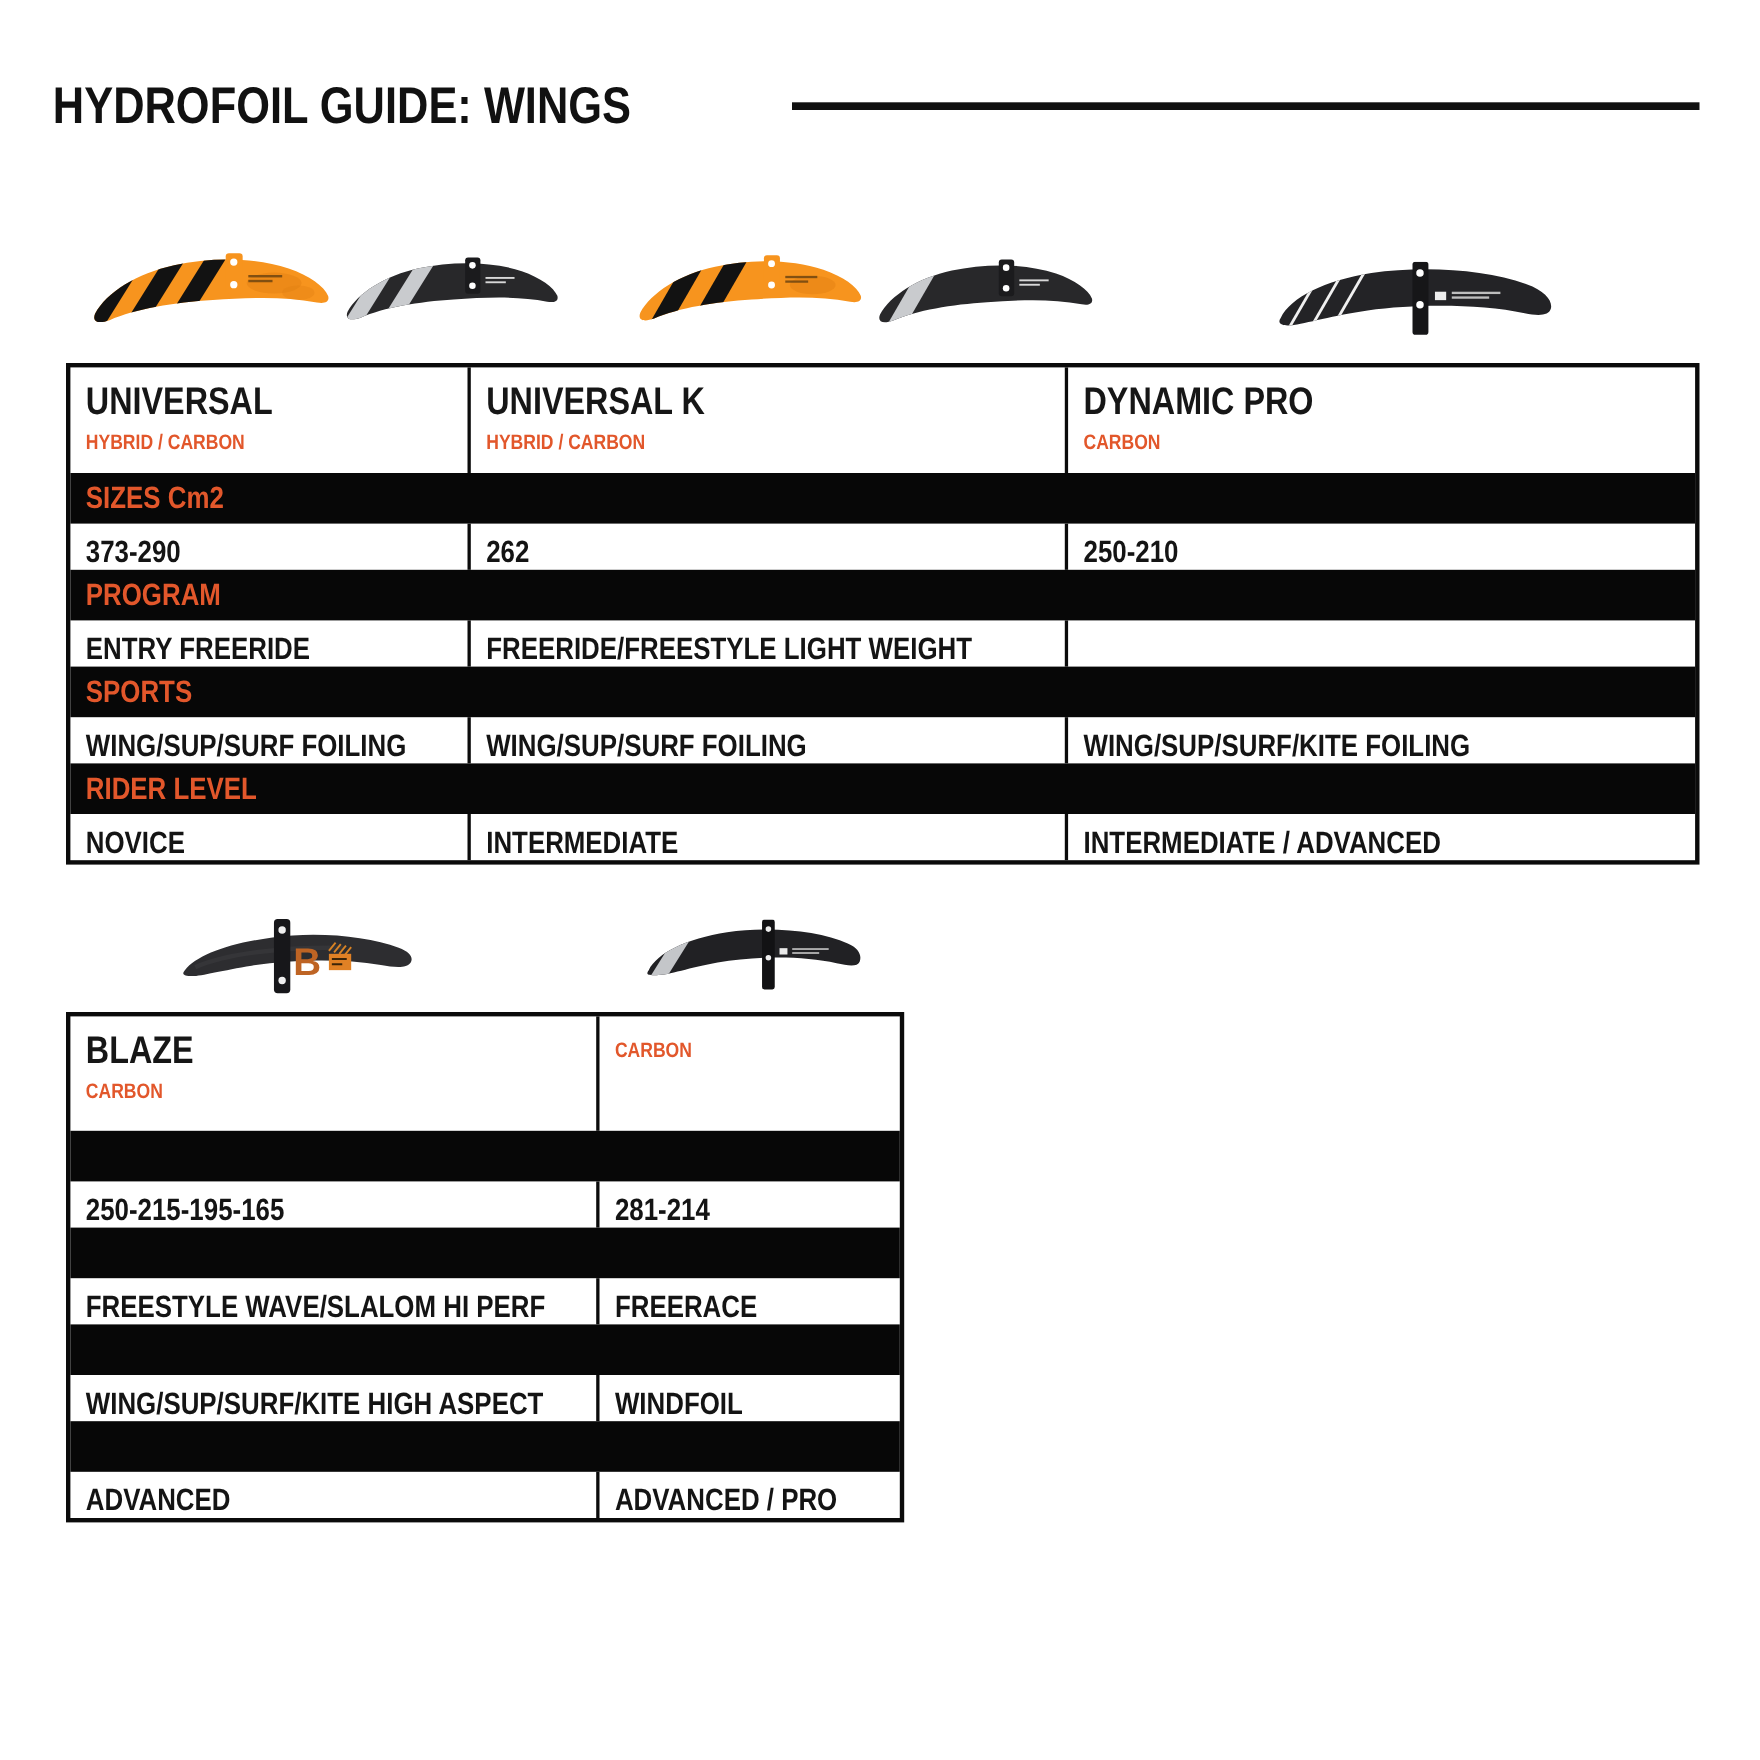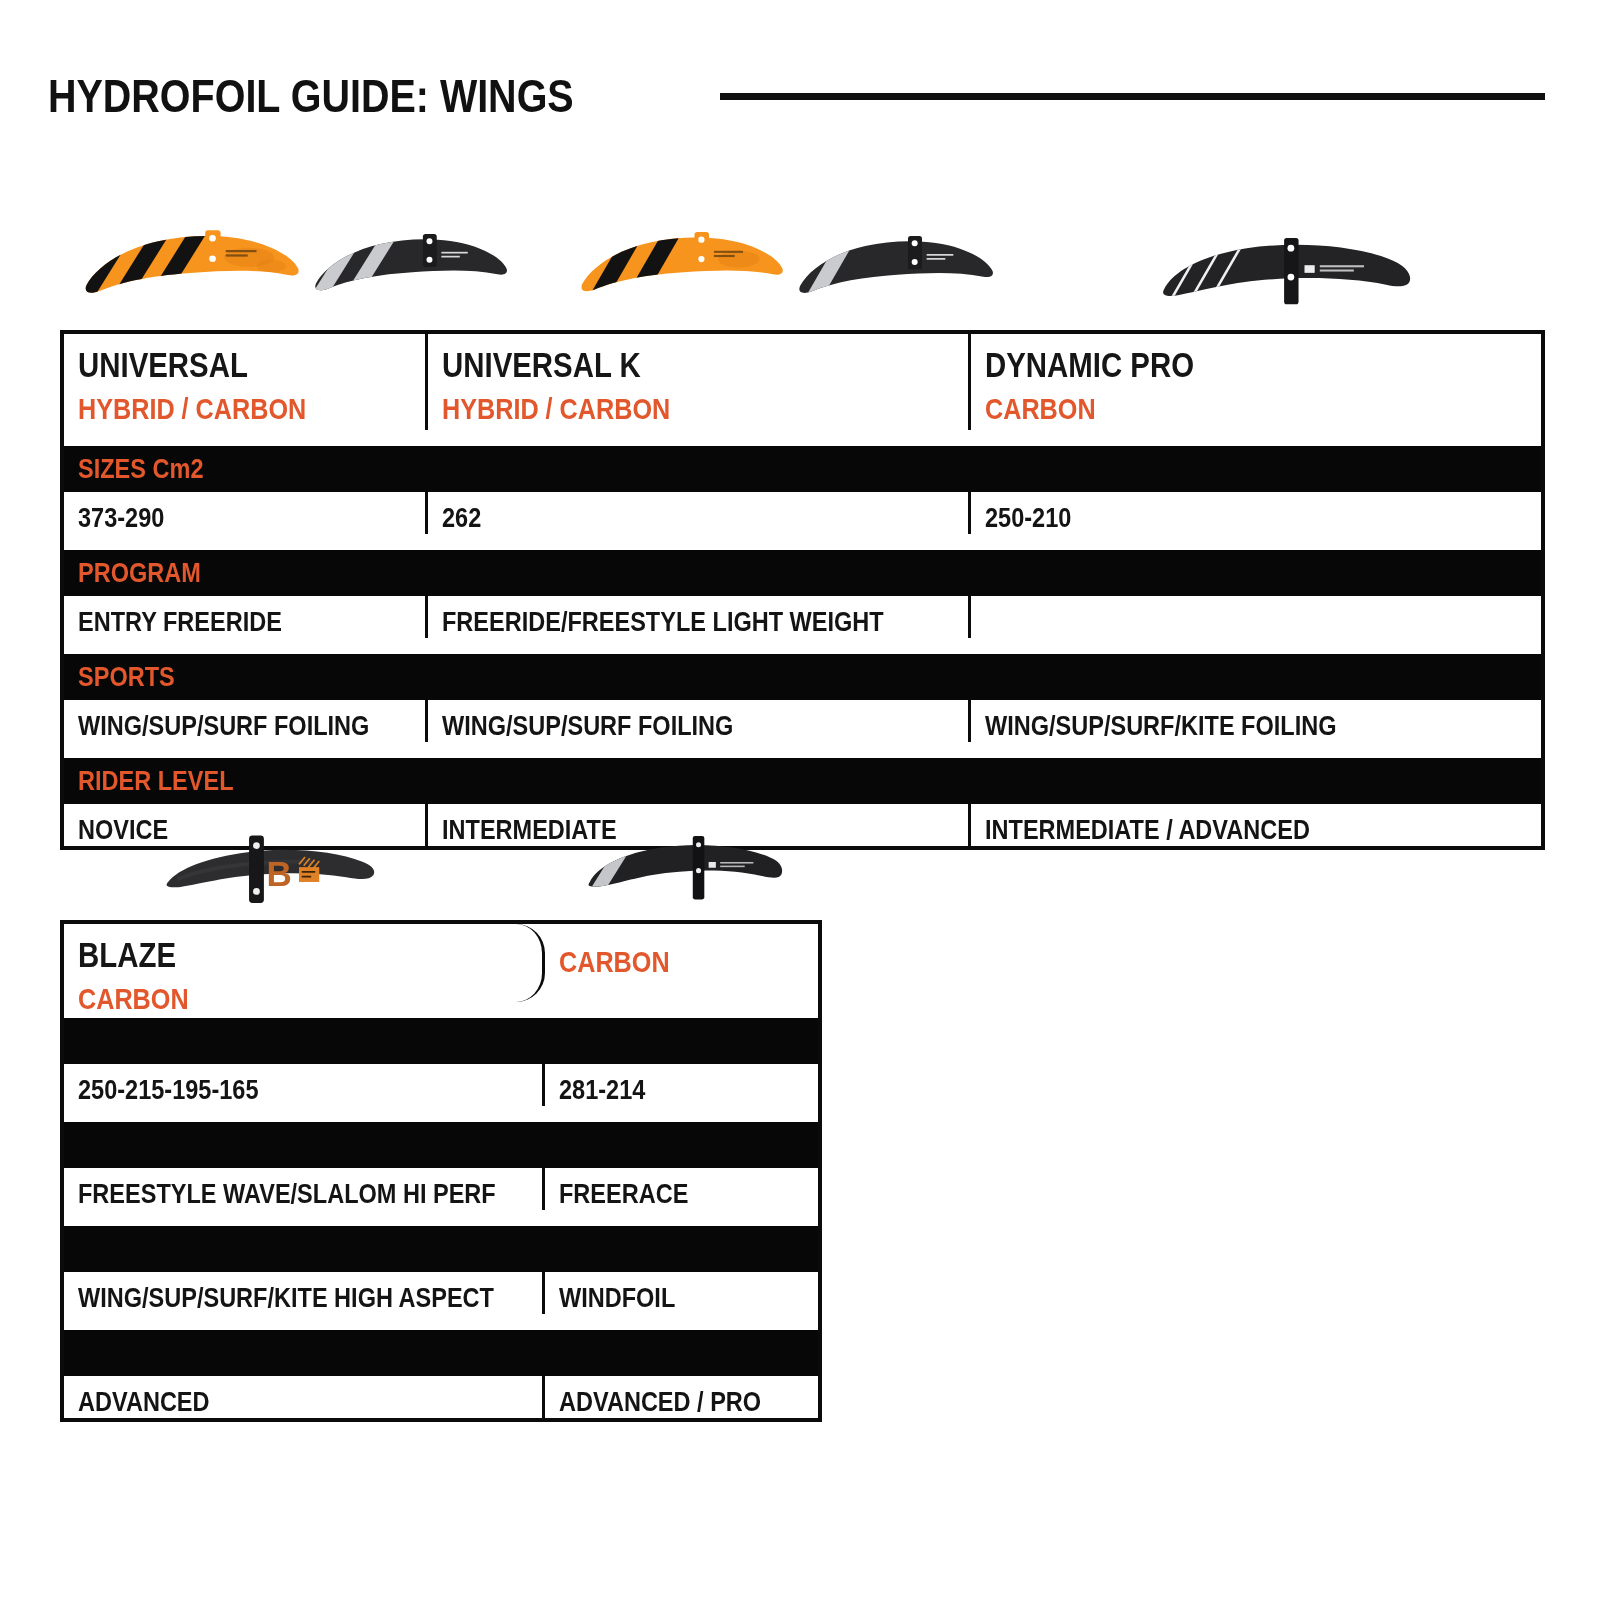--- a/index.html
+++ b/index.html
@@ -18,26 +18,26 @@
   .wings-row svg { position:absolute; }
   #wings-top { left:60px; top:224px; width:1485px; height:104px; }
   #wings-bottom { left:60px; top:816px; width:762px; height:104px; }
 
   
   .tbl { position:absolute; border:4px solid #0b0b0b; background:#ffffff; display:grid; }
   .tbl-top { left:60px; top:330px; width:1485px; grid-template-columns:1fr 1fr 1fr 1fr 1fr; }
   .tbl-bot { left:60px; top:920px; width:762px; grid-template-columns:63.8% 1fr; }
 
   .hcell { height:96px; padding:13px 10px 0 14px; border-right:3px solid #0b0b0b; }
-  .tbl-bot .hcell { height:78px;border-radius:29px; }
+  .tbl-bot .hcell { height:104px; }
   .hcell.last { border-right:none; }
   .product-name { font-size:35px; font-weight:700; color:#161616; line-height:1.05; }
-  .product-construction { font-size:30px; font-weight:700; color:#E2572B; line-height:1.05; margin-top:9px; }
-
-  .band { grid-column:1 / -1; height:46px; background:#070707; display:flex; align-items:center; padding-left:14px;margin-top:16px; }
+  .product-construction { font-size:19px; font-weight:700; color:#E2572B; line-height:1.05; margin-top:9px; }
+
+  .band { grid-column:1 / -1; height:46px; background:#070707; display:flex; align-items:center; padding-left:14px; }
   .band-label { font-size:28px; font-weight:700; color:#E2572B; }
 
   .vcell { height:42px; display:flex; align-items:flex-end; padding-left:14px; border-right:3px solid #0b0b0b; }
   .vcell.last { border-right:none; }
   .value-text { font-size:28px; font-weight:700; color:#141414; }
 </style>
 </head>
 <body>
 
 <div class="page">

